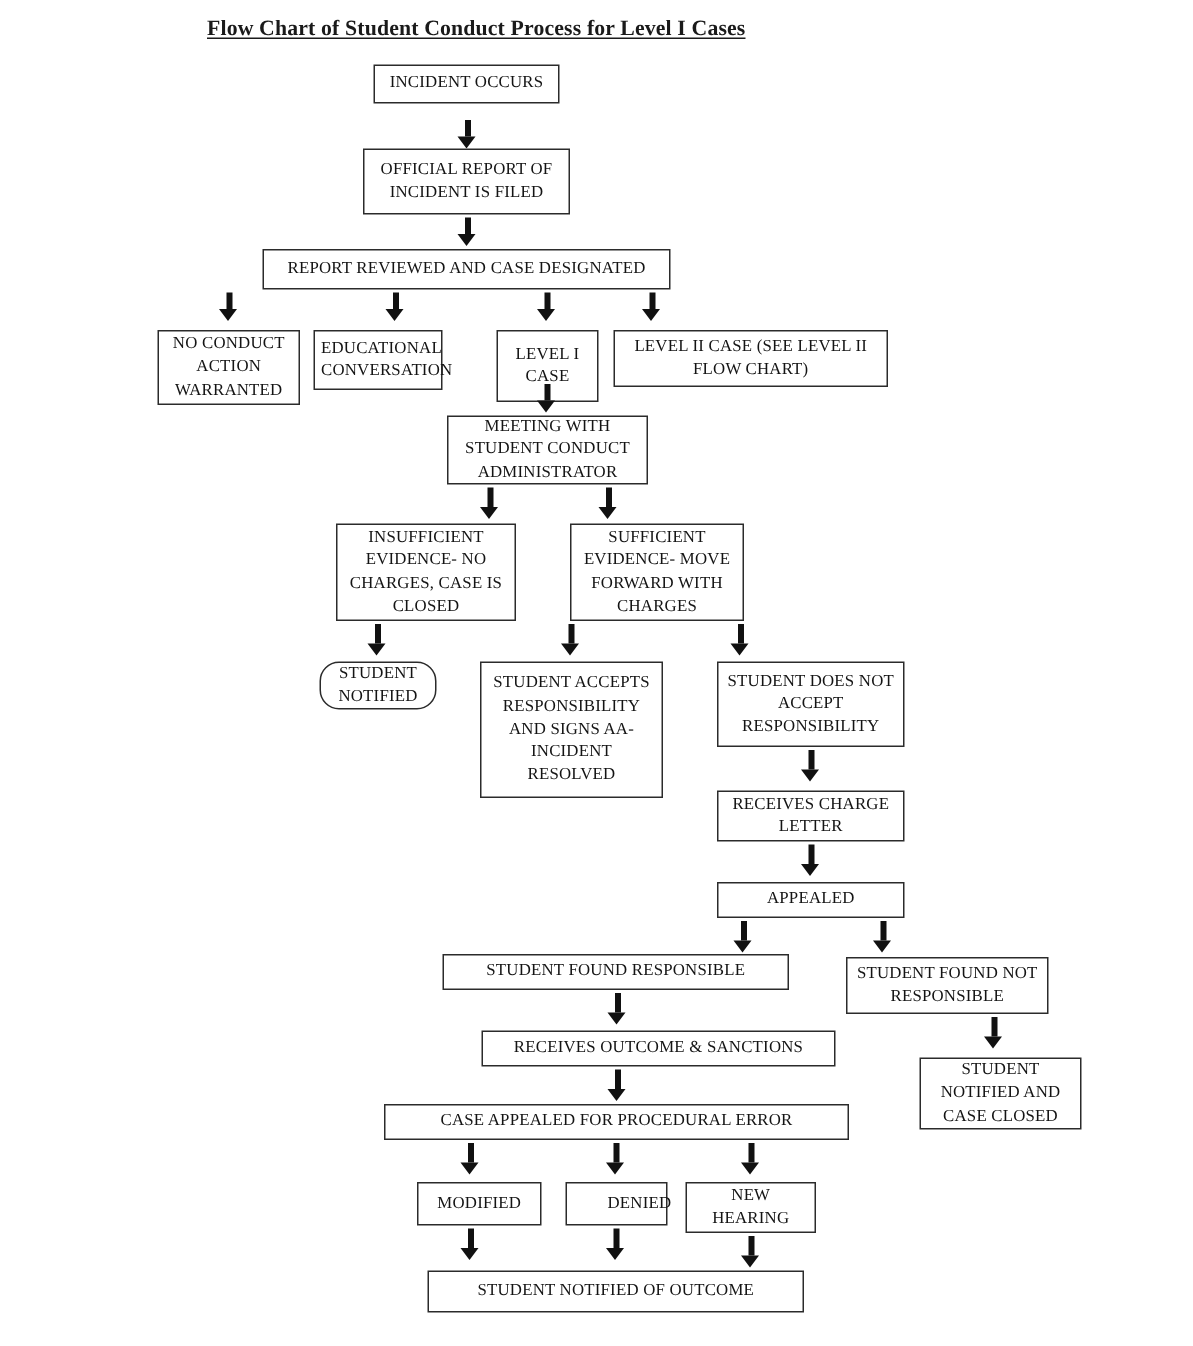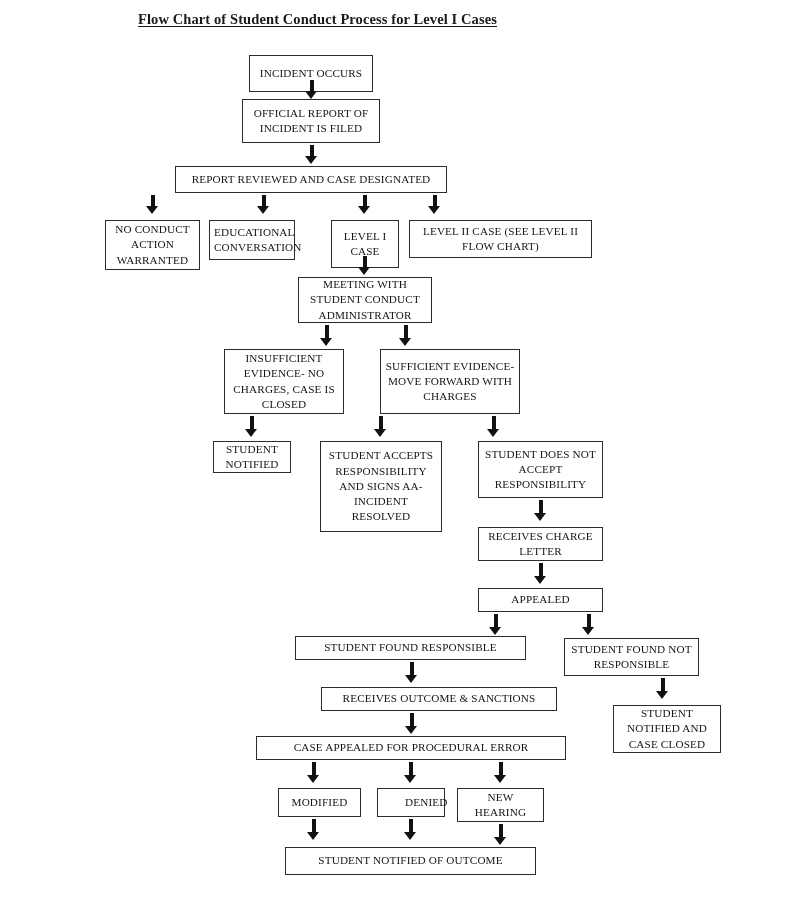--- a/index.html
+++ b/index.html
@@ -71,21 +71,21 @@
     border-top: 8px solid #111111;
   }
 </style>
 </head>
 <body>
 
 <div id="canvas">
 
   <div class="chart-title">Flow Chart of Student Conduct Process for Level I Cases</div>
 
-  <div class="node" style="left:249px; top:55px; width:124px; height:37px;">
+  <div class="node" style="left:249px; top:43px; width:124px; height:26px;">
     <span>INCIDENT OCCURS</span>
   </div>
   <div class="arrow" style="left:305px; top:80px; height:19px;">
     <div class="shaft" style="height:11px;"></div>
     <div class="head" style="top:11px;"></div>
   </div>
 
   <div class="node" style="left:242px; top:99px; width:138px; height:44px;">
     <span>OFFICIAL REPORT OF INCIDENT IS FILED</span>
   </div>
@@ -142,38 +142,38 @@
     <div class="head" style="top:13px;"></div>
   </div>
   <div class="arrow" style="left:399px; top:325px; height:22px;">
     <div class="shaft" style="height:13px;"></div>
     <div class="head" style="top:13px;"></div>
   </div>
 
   <div class="node" style="left:224px; top:349px; width:120px; height:65px;">
     <span>INSUFFICIENT EVIDENCE- NO CHARGES, CASE IS CLOSED</span>
   </div>
-  <div class="node" style="left:380px; top:349px; width:140px; height:65px;">
+  <div class="node" style="left:380px; top:349px; width:116px; height:65px;">
     <span>SUFFICIENT EVIDENCE- MOVE FORWARD WITH CHARGES</span>
   </div>
 
   <div class="arrow" style="left:245px; top:416px; height:22px;">
     <div class="shaft" style="height:13px;"></div>
     <div class="head" style="top:13px;"></div>
   </div>
   <div class="arrow" style="left:374px; top:416px; height:22px;">
     <div class="shaft" style="height:13px;"></div>
     <div class="head" style="top:13px;"></div>
   </div>
   <div class="arrow" style="left:487px; top:416px; height:22px;">
     <div class="shaft" style="height:13px;"></div>
     <div class="head" style="top:13px;"></div>
   </div>
 
-  <div class="node" style="left:213px; top:441px; width:78px; height:32px;">
+  <div class="node" style="left:213px; top:441px; width:78px; height:32px;border-radius:13px;">
     <span>STUDENT NOTIFIED</span>
   </div>
   <div class="node" style="left:320px; top:441px; width:122px; height:91px;">
     <span>STUDENT ACCEPTS RESPONSIBILITY AND SIGNS AA- INCIDENT RESOLVED</span>
   </div>
   <div class="node" style="left:478px; top:441px; width:125px; height:57px;">
     <span>STUDENT DOES NOT ACCEPT RESPONSIBILITY</span>
   </div>
 
   <div class="arrow" style="left:534px; top:500px; height:22px;">

